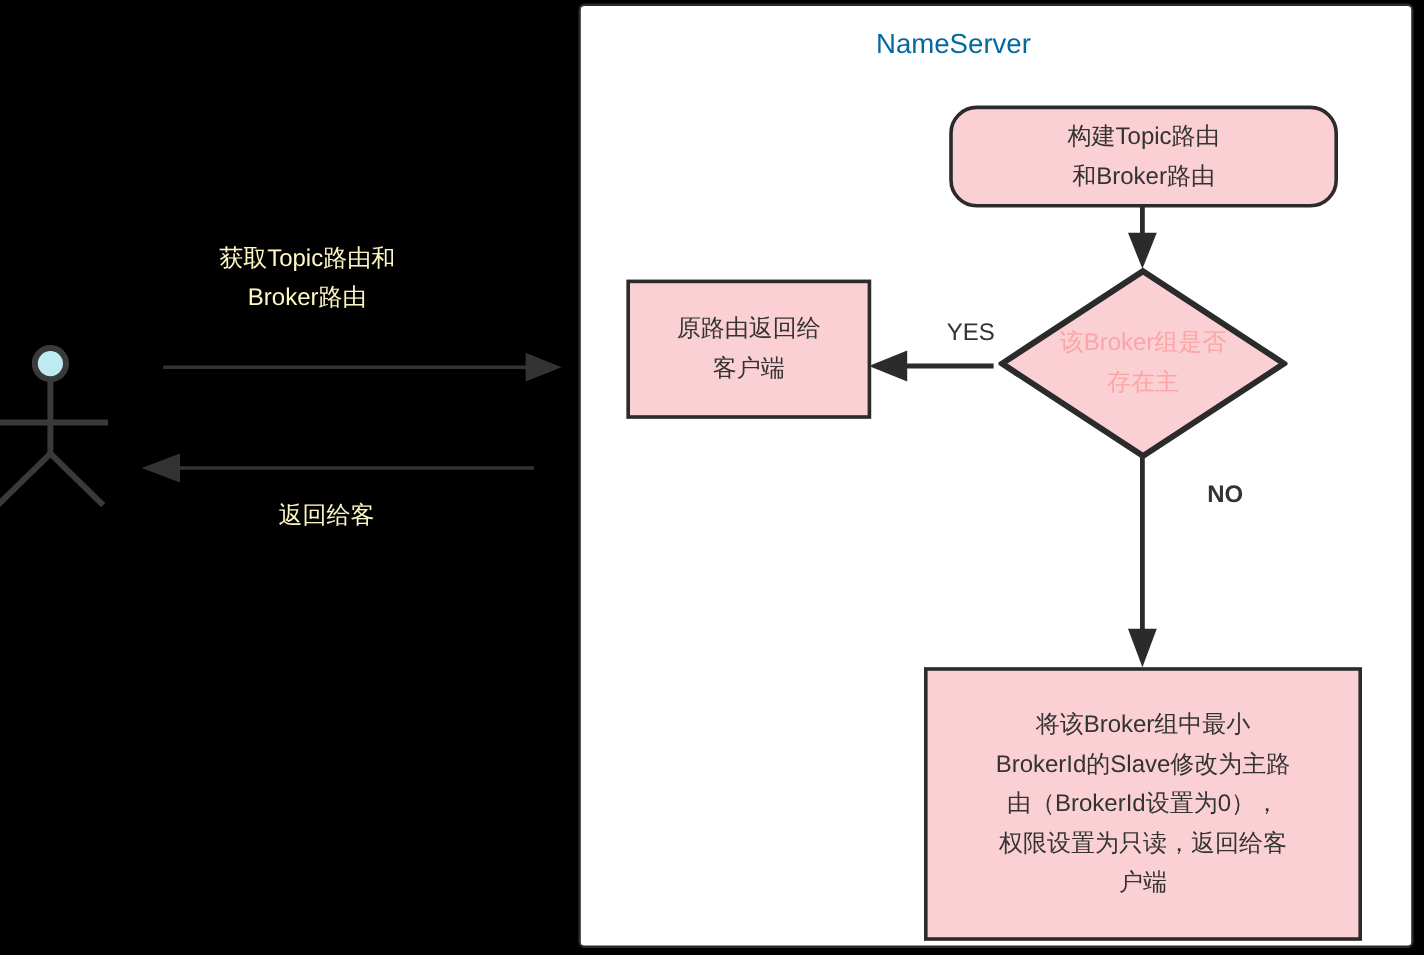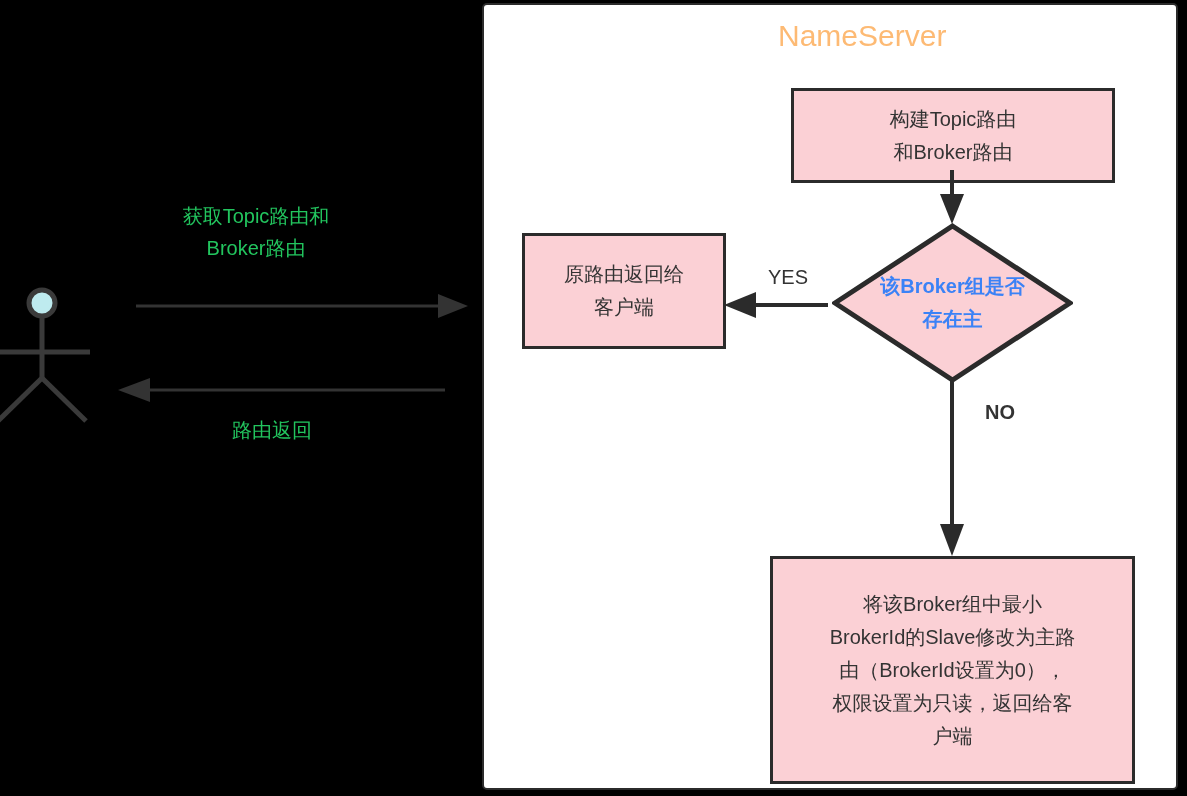--- a/index.html
+++ b/index.html
@@ -11,21 +11,21 @@
     position: relative;
     width: 1187px;
     height: 796px;
     background: #000000;
     overflow: hidden;
     font-family: "Liberation Sans", "DejaVu Sans", sans-serif;
   }
   
   .dark-label {
     position: absolute;
-    color: #22c55e;
+    color: #fef9c3;
     font-size: 20px;
     line-height: 32px;
     text-align: center;
     white-space: pre-line;
     letter-spacing: 0px;
   }
   #req-label { left: 136px; top: 200px; width: 240px; }
   #resp-label { left: 160px; top: 414px; width: 224px; }
 
   .actor-svg { position: absolute; left: 0px; top: 278px; }
@@ -40,43 +40,43 @@
     top: 3px;
     width: 696px;
     height: 787px;
     background: #ffffff;
     border: 2px solid #2b2b2b;
     border-radius: 5px;
     box-sizing: border-box;
   }
   #panel-title {
     position: absolute;
-    left: 778px;
+    left: 730px;
     top: 22px;
-    font-size: 30px;
-    color: #fdba74;
+    font-size: 23px;
+    color: #0369a1;
     line-height: 28px;
     white-space: nowrap;
   }
 
   .node {
     position: absolute;
     background: #FBD0D5;
     border: 3px solid #2b2b2b;
     box-sizing: border-box;
     display: flex;
     align-items: center;
     justify-content: center;
     text-align: center;
     color: #333333;
     font-size: 20px;
     line-height: 33px;
     white-space: pre-line;
   }
-  #node-build     { left: 791px; top: 88px;  width: 324px; height: 95px;  }
+  #node-build     { left: 791px; top: 88px;  width: 324px; height: 85px; border-radius: 23px;  }
   #node-origin    { left: 522px; top: 233px; width: 204px; height: 116px; }
   #node-promote   { left: 770px; top: 556px; width: 365px; height: 228px; padding: 0 10px; }
 
   
   #node-decision {
     position: absolute;
     left: 832px;
     top: 223px;
     width: 241px;
     height: 160px;
@@ -85,33 +85,33 @@
     position: absolute;
     inset: 0;
   }
   #node-decision .dia-text {
     position: absolute;
     inset: 0;
     display: flex;
     align-items: center;
     justify-content: center;
     text-align: center;
-    color: #3b82f6;
+    color: #fca5a5;
     font-size: 20px;
     line-height: 33px;
     white-space: pre-line;
-    font-weight: bold;
   }
 
   .edge-label {
     position: absolute;
     color: #333333;
     font-size: 20px;
     line-height: 24px;
     white-space: nowrap;
+    margin-left: 21px;
   }
   #label-yes { left: 768px; top: 265px; }
   #label-no  { left: 985px; top: 400px; font-weight: bold; }
 </style>
 </head>
 <body>
 
 <div id="canvas">
 
   <div class="dark-label" id="req-label">获取Topic路由和
@@ -120,21 +120,21 @@
   <svg class="arrow-svg" id="arrow-request" width="352" height="28">
     <line x1="16" y1="14" x2="322" y2="14" stroke="#333333" stroke-width="3"></line>
     <polygon points="348,14 318,26 318,2" fill="#333333"></polygon>
   </svg>
 
   <svg class="arrow-svg" id="arrow-response" width="352" height="28">
     <line x1="40" y1="14" x2="337" y2="14" stroke="#333333" stroke-width="3"></line>
     <polygon points="10,14 42,26 42,2" fill="#333333"></polygon>
   </svg>
 
-  <div class="dark-label" id="resp-label">路由返回</div>
+  <div class="dark-label" id="resp-label">返回给客</div>
 
   <svg class="actor-svg" width="110" height="160">
     <circle cx="42" cy="25" r="13" fill="#BEEBEF" stroke="#3a3a3a" stroke-width="5"></circle>
     <line x1="42" y1="39" x2="42" y2="100" stroke="#3a3a3a" stroke-width="5"></line>
     <line x1="-4" y1="74" x2="90" y2="74" stroke="#3a3a3a" stroke-width="5"></line>
     <line x1="42" y1="100" x2="-2" y2="143" stroke="#3a3a3a" stroke-width="5"></line>
     <line x1="42" y1="100" x2="86" y2="143" stroke="#3a3a3a" stroke-width="5"></line>
   </svg>
 
   <div id="panel"></div>

